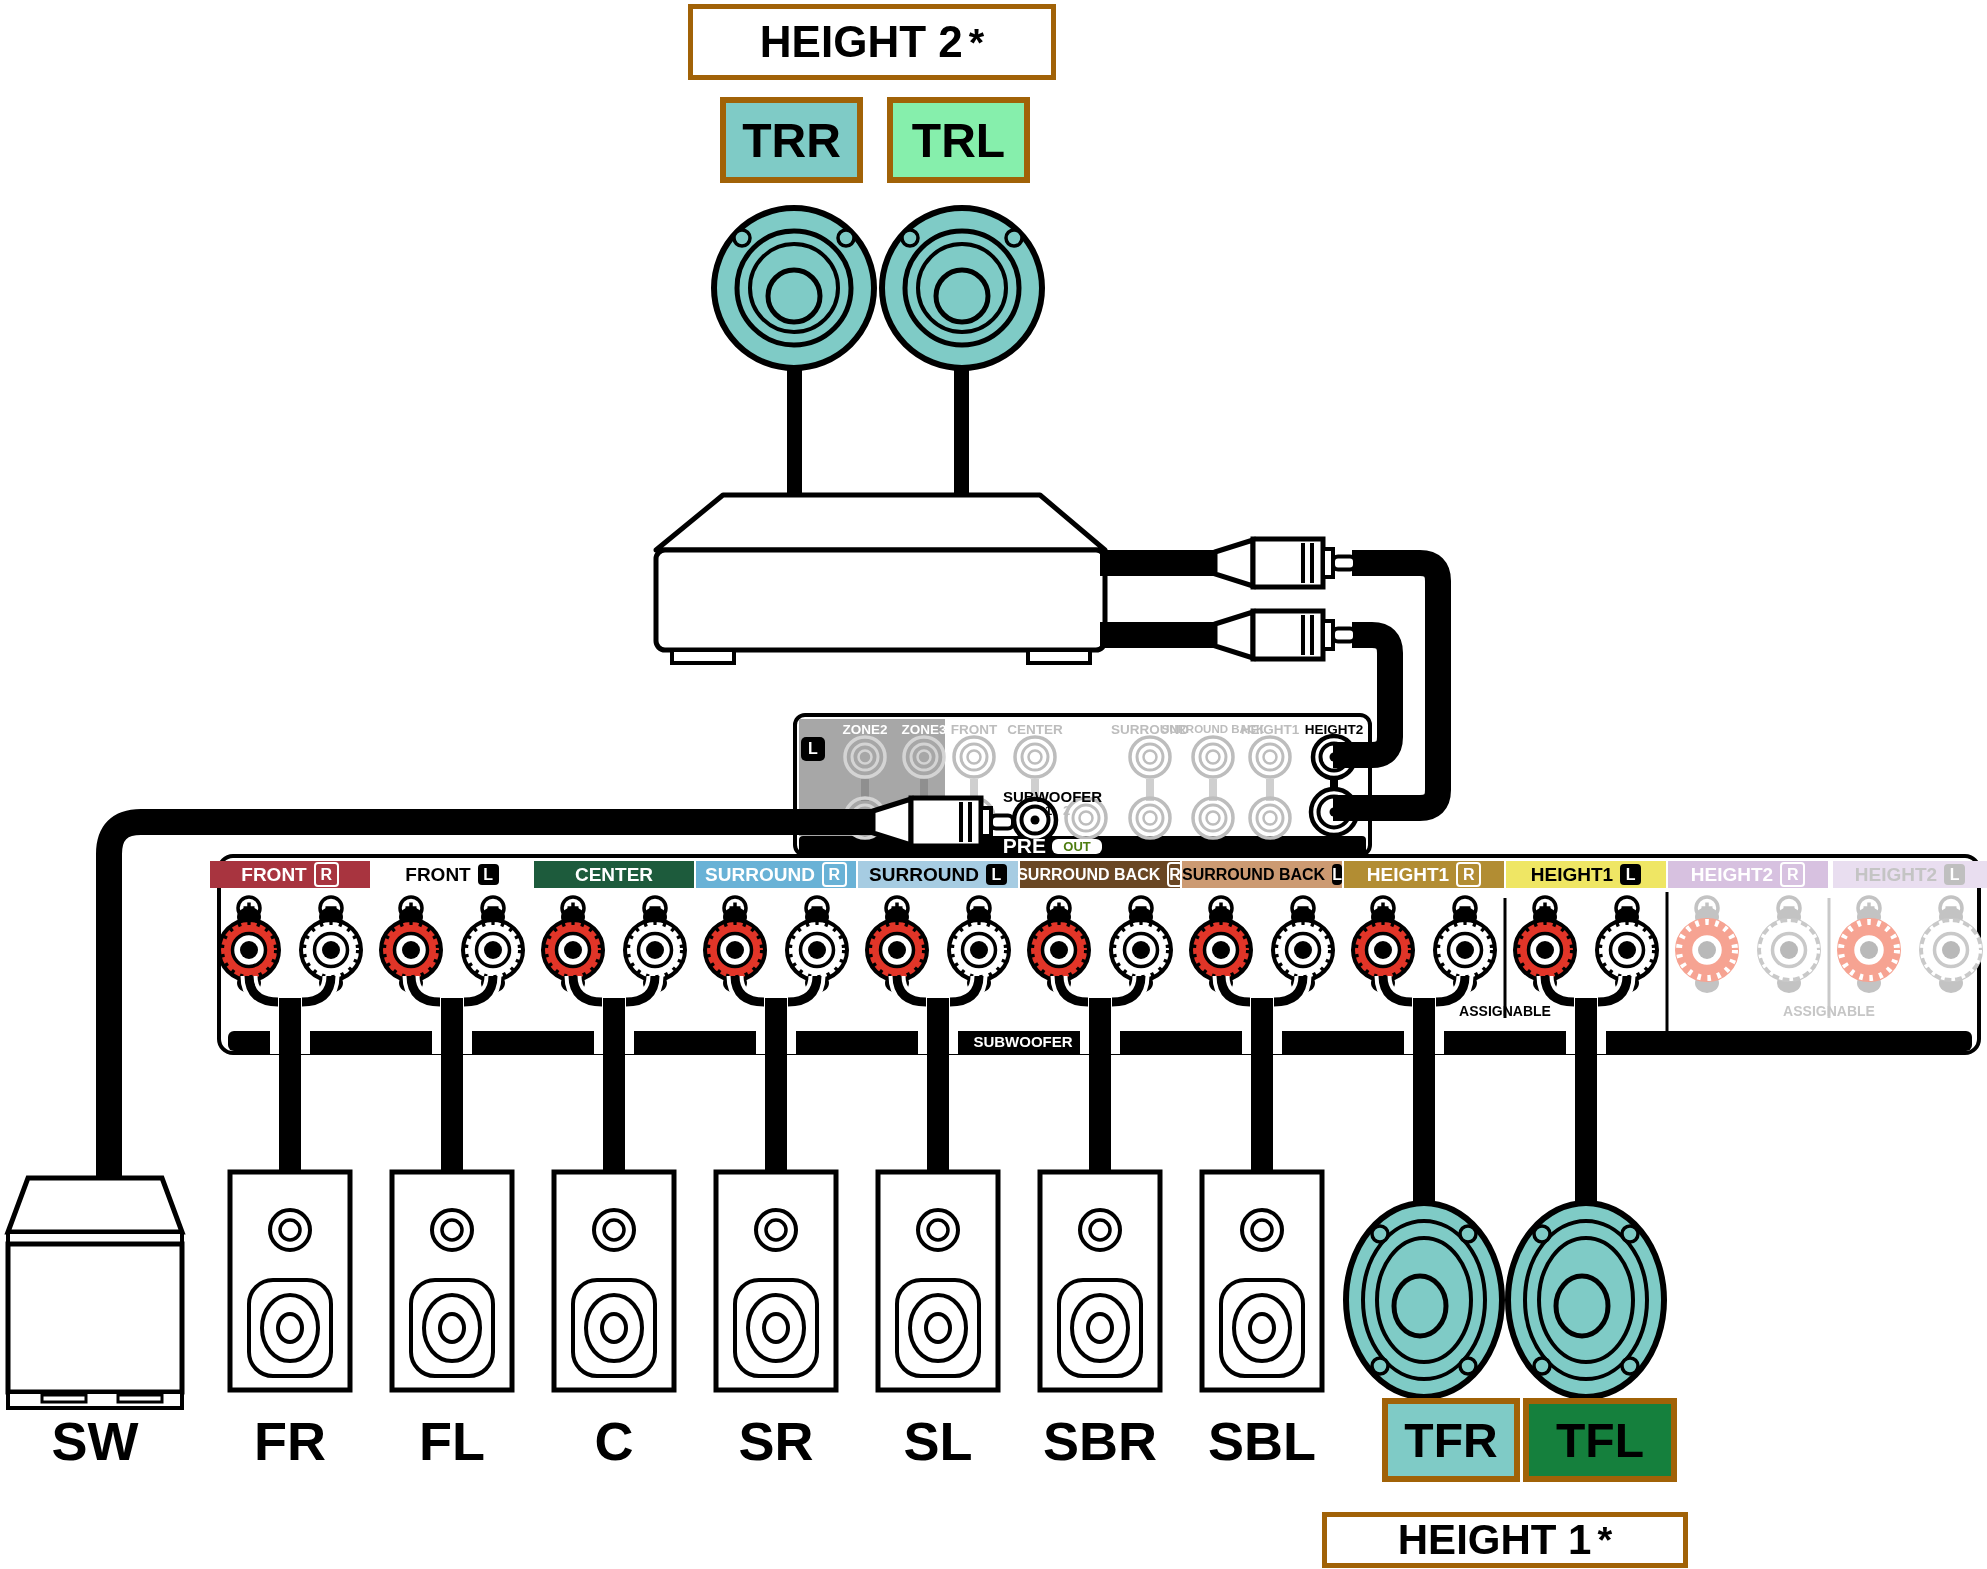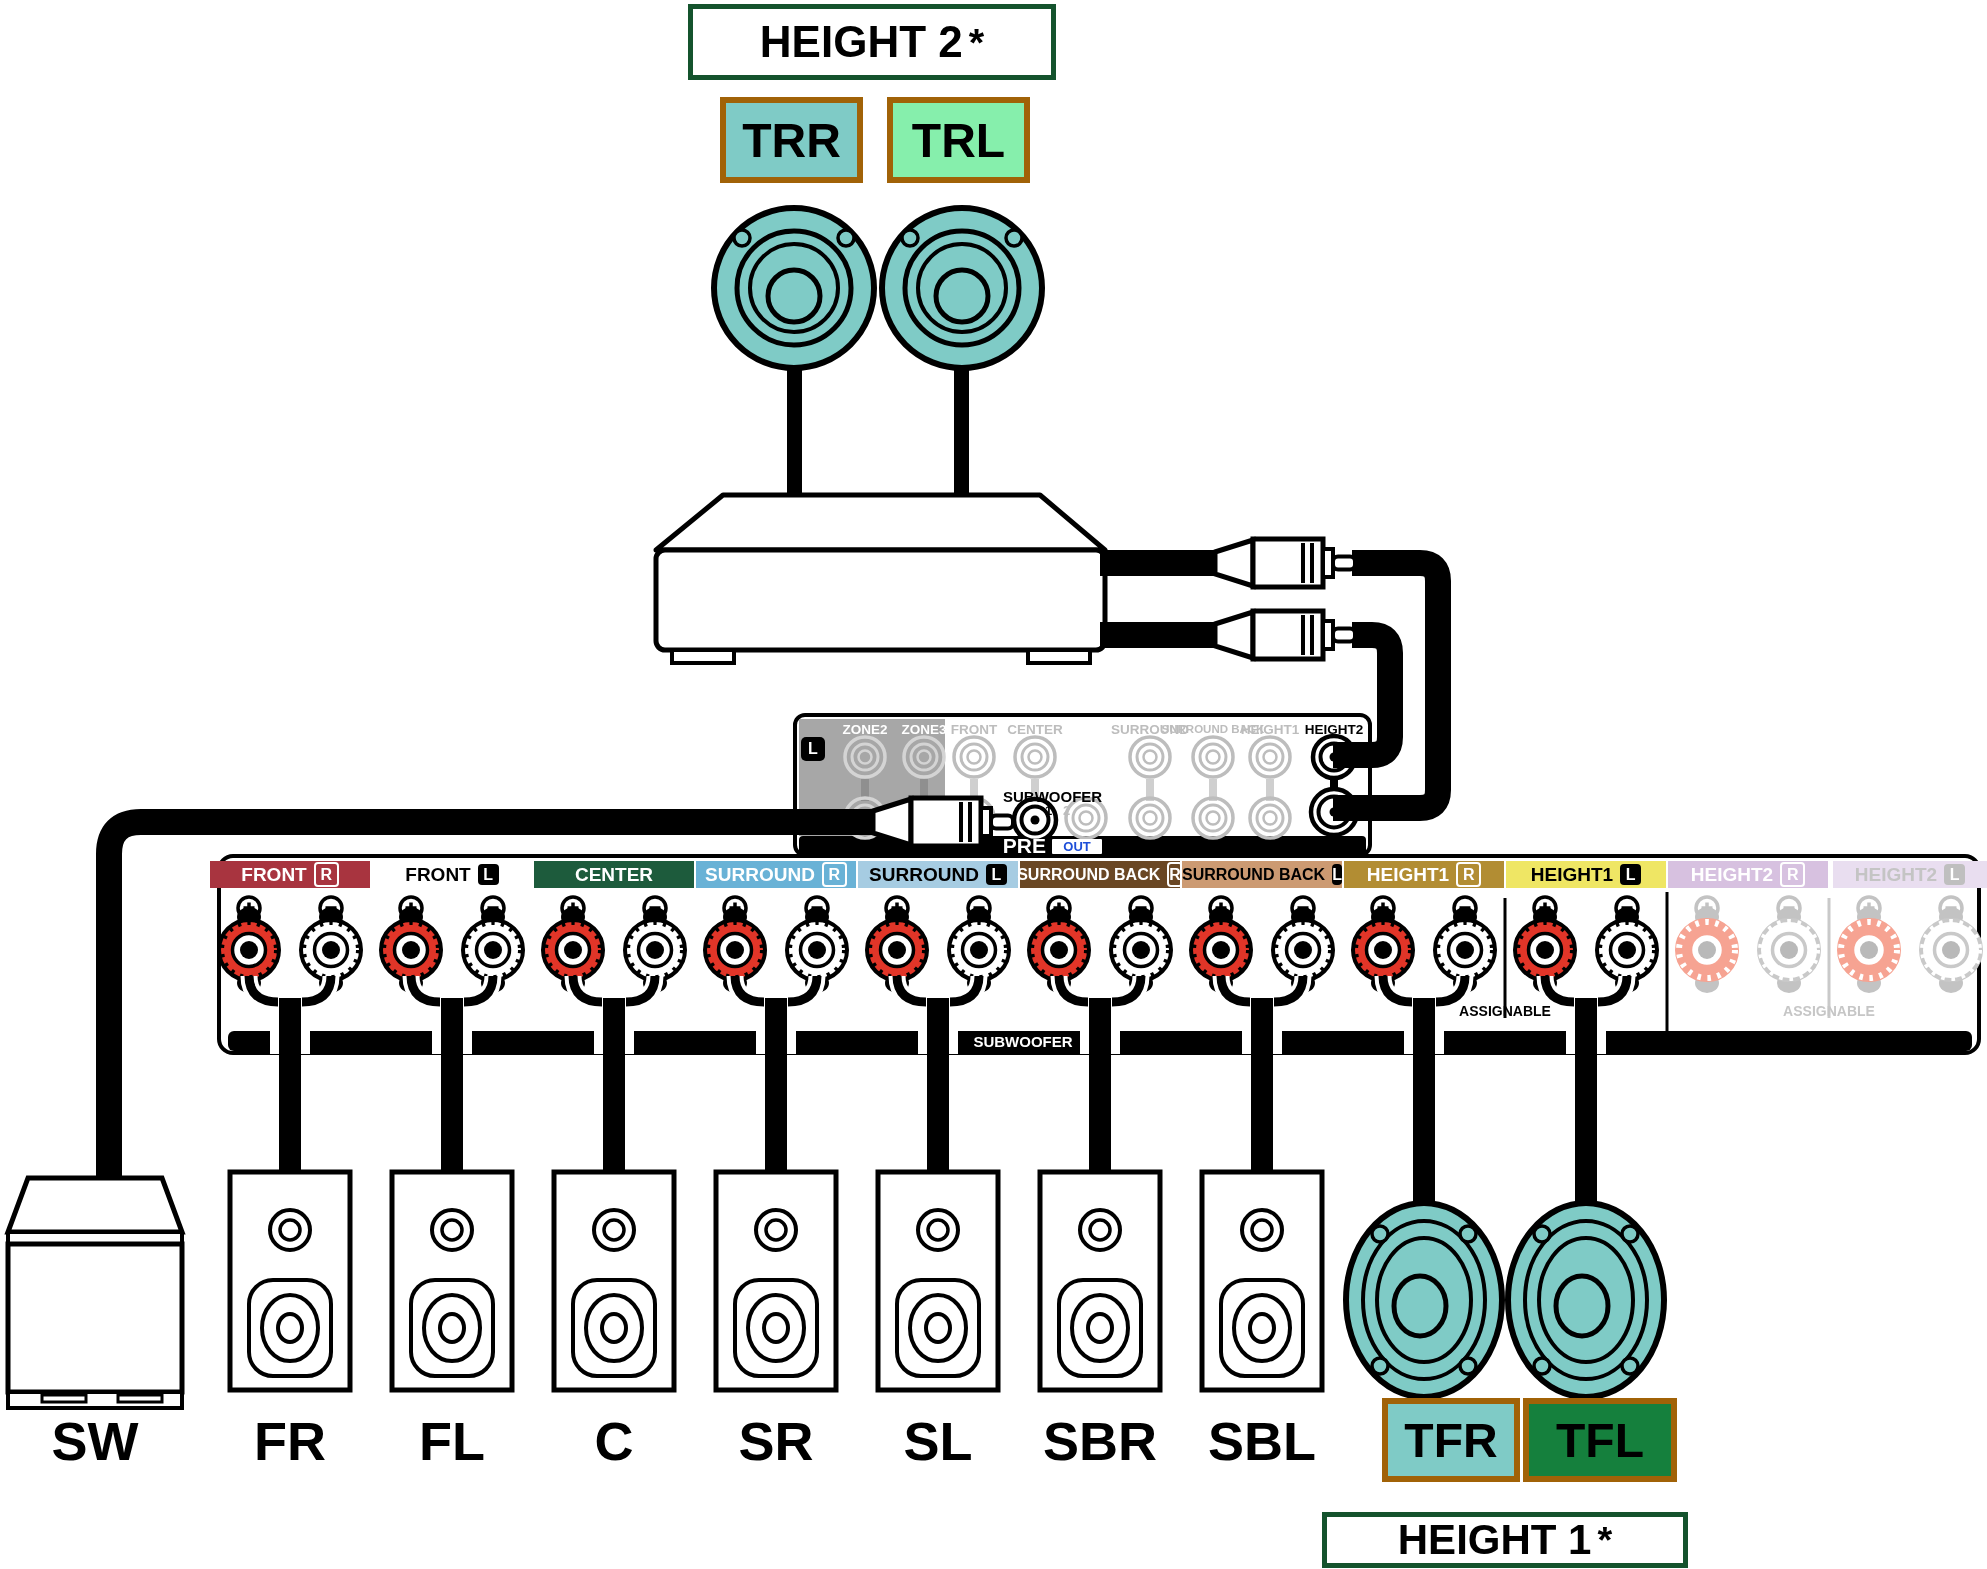--- a/index.html
+++ b/index.html
@@ -1,21 +1,21 @@
 <!DOCTYPE html>
 <html><head>
 <meta charset="utf-8">
 <style>
   html,body{margin:0;padding:0;background:#fff;}
   .stage{position:relative;width:1987px;height:1569px;background:#fff;overflow:hidden;
          font-family:"Liberation Sans", sans-serif;}
   svg{position:absolute;left:0;top:0;}
   .ov{position:absolute;display:flex;align-items:center;justify-content:center;
       box-sizing:border-box;white-space:nowrap;}
-  .titlebox{background:#fff;border:5px solid #14532d;font-weight:bold;font-size:44px;color:#000;}
+  .titlebox{background:#fff;border:5px solid #a16207;font-weight:bold;font-size:44px;color:#000;}
   .tealtag{border:6px solid #a16207;font-weight:bold;font-size:48px;color:#000;}
   .plainlabel{font-size:45px;color:#000;}
   .bottomlabel{font-weight:bold;font-size:54px;color:#000;transform:translateX(-50%);text-align:right;}
   .termstrip{height:27px;font-weight:bold;font-size:19px;}
   .termstrip .badge{display:inline-flex;align-items:center;justify-content:center;
       width:21px;height:21px;margin-left:7px;border-radius:4px;font-size:16px;font-weight:bold;line-height:1;}
   .badge.outline{border:2.5px solid currentColor;}
   .badge.filled{background:#000;color:#fff;}
   .badge.filled-gray{background:#BFBFBF;color:#fff;}
   .potext{font-weight:bold;}
@@ -468,21 +468,21 @@
 
 
   <div class="ov potext" style="left:790px;top:787px;width:546px;height:18px;justify-content:flex-start;">
     <span style="position:absolute;left:213px;font-size:15px;color:#000;">SUBWOOFER</span>
     <span style="position:absolute;left:255px;top:16px;font-size:13px;color:#000;">1</span>
     <span style="position:absolute;left:273px;top:16px;font-size:13px;color:#BDBDBD;">2</span>
   </div>
   <div class="ov" style="left:801px;top:737px;width:24px;height:24px;background:#000;color:#fff;
        border-radius:5px;font-size:16px;font-weight:bold;">L</div>
   <div class="ov potext" style="left:1000px;top:837px;width:46px;height:18px;font-size:21px;color:#fff;justify-content:flex-end;">PRE</div>
-  <div class="ov potext" style="left:1052px;top:839px;width:50px;height:15px;background:#fff;color:#1d4ed8;font-size:13px;border-radius:1px;">OUT</div>
+  <div class="ov potext" style="left:1052px;top:839px;width:50px;height:15px;background:#fff;color:#4d7c0f;font-size:13px;border-radius:6px;">OUT</div>
 
   <div class="ov potext" style="left:963px;top:1032px;width:120px;height:18px;font-size:15px;color:#fff;">SUBWOOFER</div>
   <div class="ov potext" style="left:1425px;top:1003px;width:160px;height:16px;font-size:14px;color:#000;">ASSIGNABLE</div>
   <div class="ov potext" style="left:1749px;top:1003px;width:160px;height:16px;font-size:14px;color:#C6C6C6;">ASSIGNABLE</div>
 
   <div class="ov tealtag" id="tag-tfr" style="left: 1350px; top: 1398px; width: 138px; height: 84px; background: rgb(127, 203, 198); margin-left: 32px;">TFR</div>
   <div class="ov tealtag" id="tag-tfl" style="left: 1523px; top: 1398px; width: 154px; height: 84px; background: #15803d;">TFL</div>
   <div class="ov titlebox" style="left:1322px;top:1512px;width:366px;height:56px;font-size:42px;">
     <span>HEIGHT 1</span>
     <span class="asterisk">*</span>

